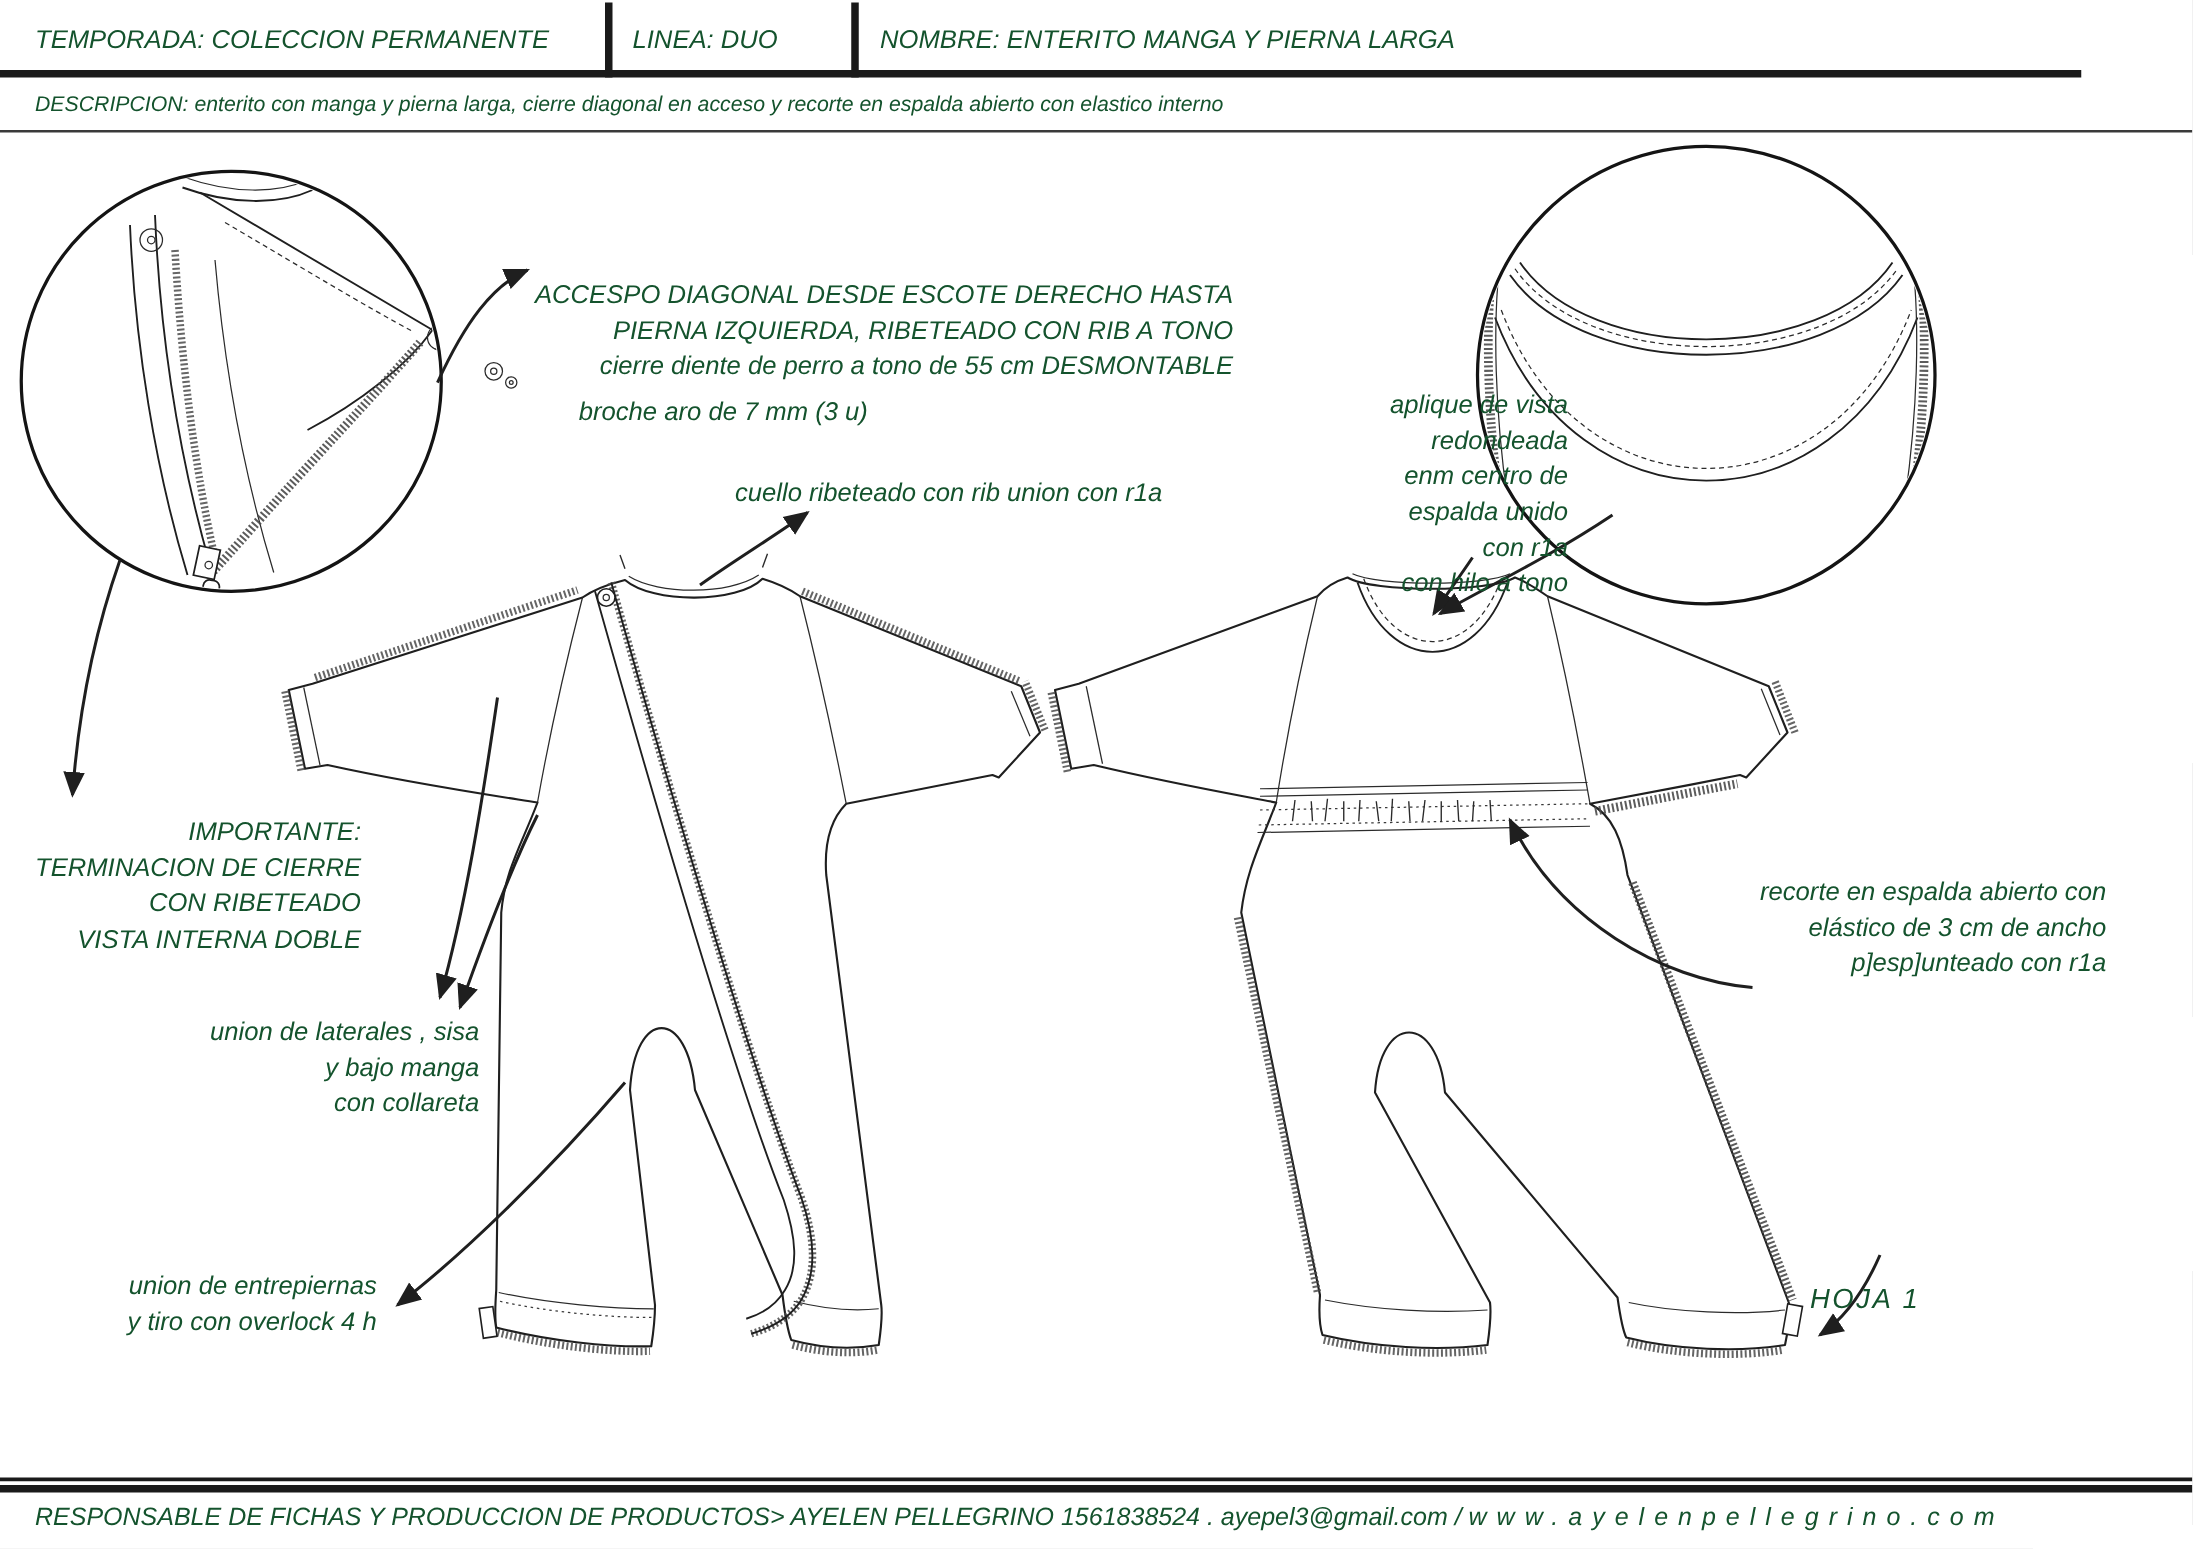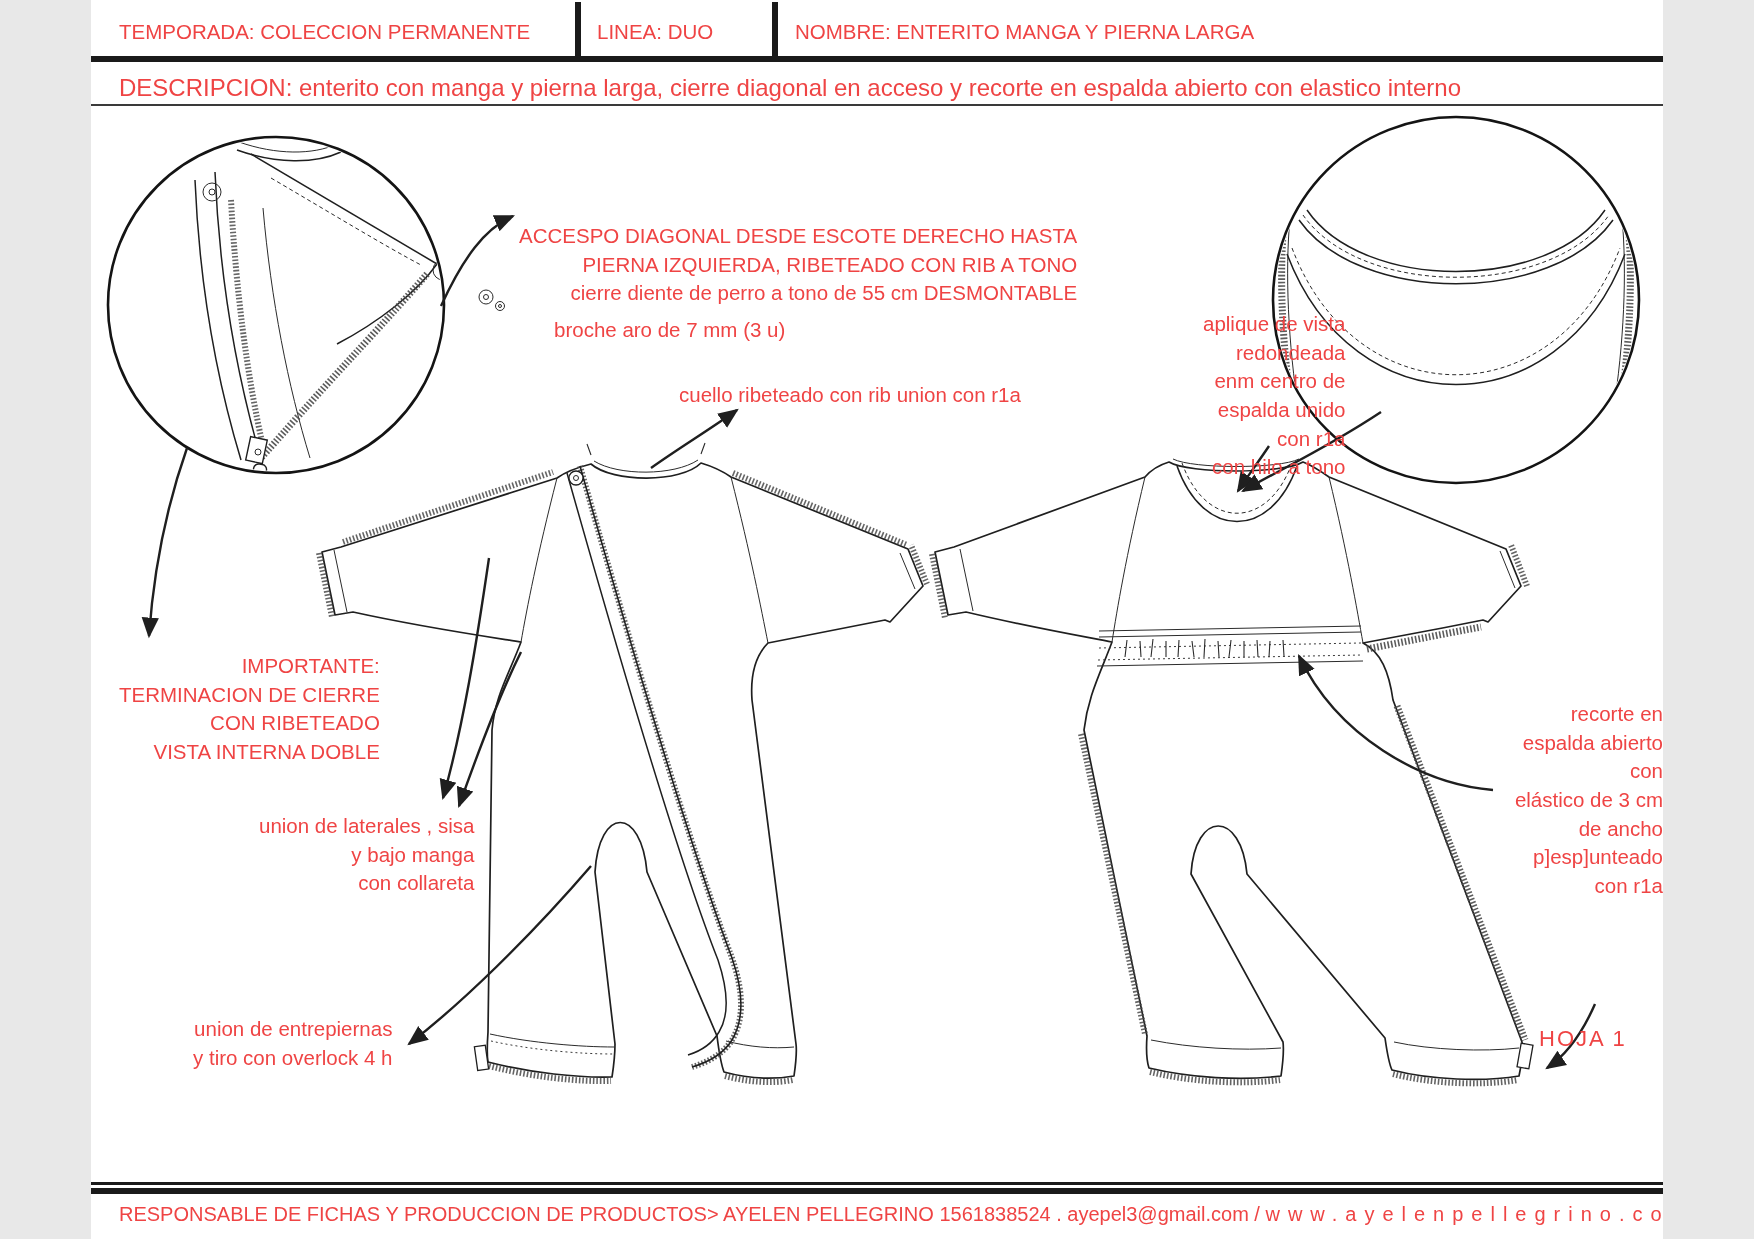--- a/index.html
+++ b/index.html
@@ -1,22 +1,23 @@
 <!DOCTYPE html>
 <html><head>
 <meta charset="utf-8">
 <style>
   html,body{margin:0;padding:0;background:#e8e8e8;}
   .sheet{
-    position:relative;width:1572px;height:1239px;background:#ffffff;
-    font-family:"Liberation Sans",sans-serif;color:#ef4444;overflow:hidden;
+    position:relative;width:1754px;height:1239px;background:#ffffff;
+    font-family:"Liberation Sans",sans-serif;color:#14532d;overflow:hidden;
     margin:0 auto;
+    font-style:italic;
   }
   .hdr-text{position:absolute;top:20px;font-size:20.5px;line-height:24px;white-space:nowrap;}
-  .desc-text{position:absolute;top:74px;left:28px;font-size:24px;white-space:nowrap;}
+  .desc-text{position:absolute;top:74px;left:28px;font-size:17px;white-space:nowrap;}
   .vrule{position:absolute;top:2px;width:6px;height:60px;background:#1a1a1a;}
   .hrule-top{position:absolute;top:56px;left:0;width:1665px;height:6px;background:#1a1a1a;}
   .hrule-thin{position:absolute;top:104px;left:0;width:1754px;height:2px;background:#3a3a3a;}
   .frule-a{position:absolute;top:1182px;left:0;width:1754px;height:3px;background:#1a1a1a;}
   .frule-b{position:absolute;top:1188px;left:0;width:1754px;height:6px;background:#1a1a1a;}
   .footer-text{position:absolute;top:1203px;left:28px;font-size:20px;white-space:nowrap;}
   .footer-site{letter-spacing:8px;}
   .ann{position:absolute;font-size:20.5px;line-height:1.4;white-space:pre-wrap;text-align:right;}
   .hoja{position:absolute;left:1448px;top:1026px;font-size:22px;letter-spacing:2px;white-space:nowrap;}
   svg.art{position:absolute;left:0;top:0;}

